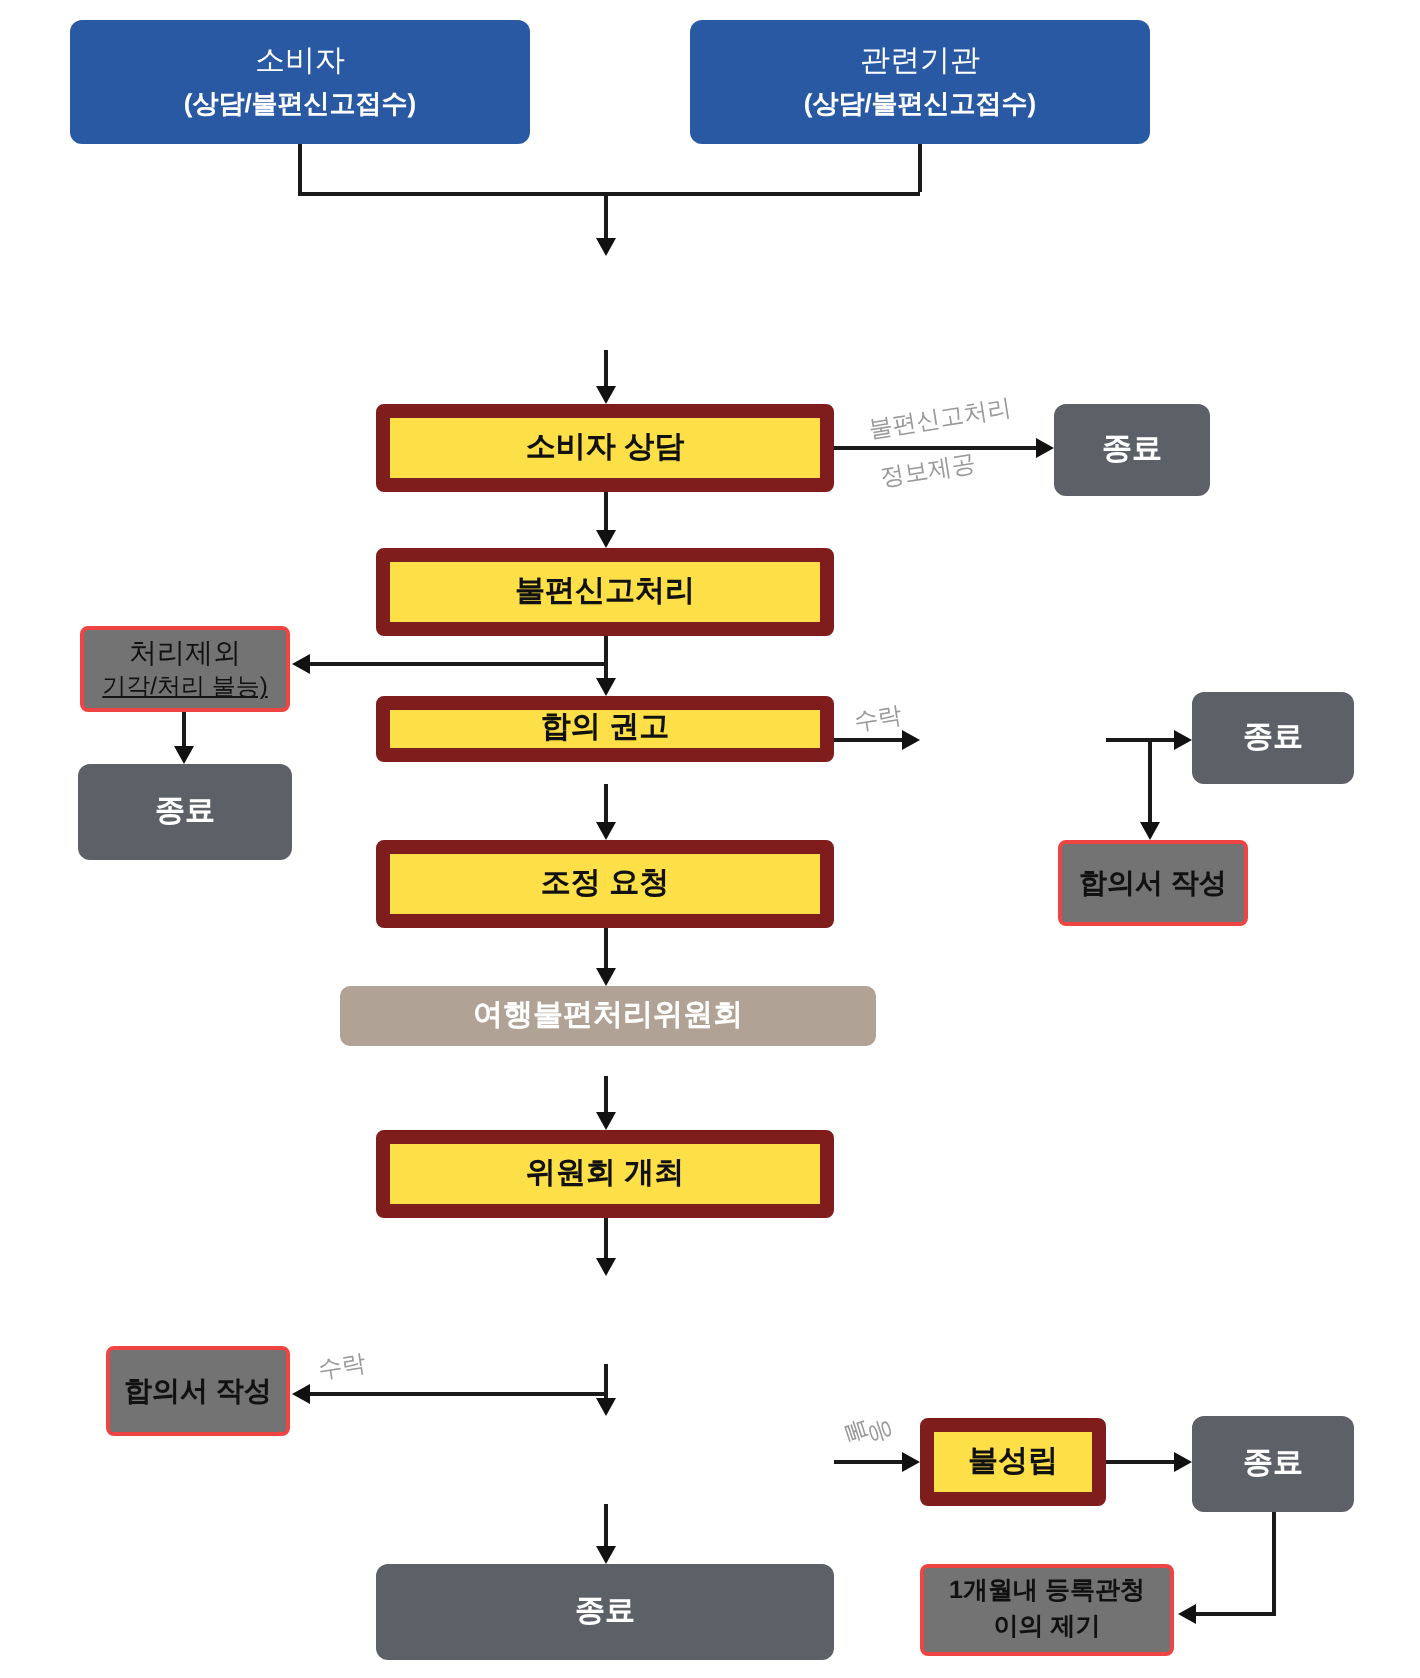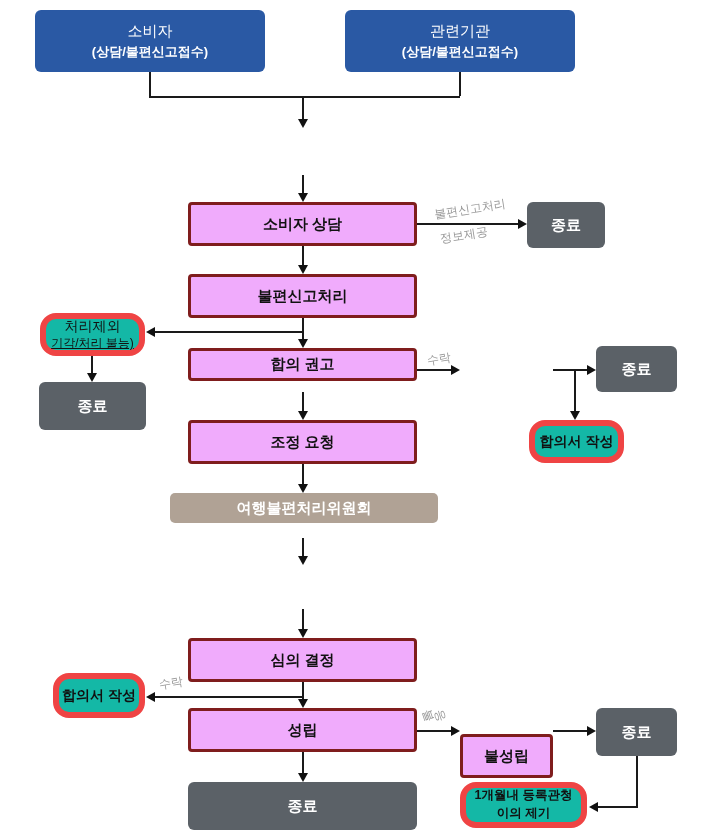--- a/index.html
+++ b/index.html
@@ -8,24 +8,24 @@
     font-family:"Liberation Sans","DejaVu Sans",sans-serif;
     background:#ffffff; overflow:hidden;
   }
   .box { position:absolute; display:flex; flex-direction:column;
          align-items:center; justify-content:center; text-align:center;
          box-sizing:border-box; line-height:1.25; }
   .box-blue  { background:#2a59a4; color:#ffffff; border-radius:6px; font-weight:bold; }
   .box-light { background:#9fc2e4; color:#ffffff; border-radius:5px; font-weight:bold; font-size:15px; }
   .box-tan   { background:#b0a295; color:#ffffff; border-radius:5px; font-weight:bold; font-size:15px; }
   .box-dark  { background:#5b6167; color:#ffffff; border-radius:6px; font-weight:bold; font-size:15px; }
-  .box-white { background:#f0abfc; color:#111111; border:3px solid #7f1d1d;
+  .box-white { background:#fde047; color:#111111; border:7px solid #7f1d1d;
                border-radius:4px; font-weight:bold; font-size:15px; }
-  .box-side  { background:#14b8a6; color:#111111; border:6px solid #ef4444;
-               border-radius:16px; font-weight:bold; font-size:14px; }
+  .box-side  { background:#737373; color:#111111; border:2px solid #ef4444;
+               border-radius:4px; font-weight:bold; font-size:14px; }
   .t-main { font-size:15px; font-weight:normal; }
   .t-sub  { font-size:13px; font-weight:bold; margin-top:3px; }
   .t-sub2 { font-size:12px; font-weight:normal; margin-top:1px;text-decoration:underline; }
   .t-obj  { font-size:12.5px; font-weight:bold; }
   .vline, .hline { position:absolute; background:#1a1a1a; }
   .vline { width:1.5px; }
   .hline { height:1.5px; }
   .arr { position:absolute; width:0; height:0; }
   .arr-down  { border-left:5px solid transparent; border-right:5px solid transparent; border-top:9px solid #111; }
   .arr-right { border-top:5px solid transparent; border-bottom:5px solid transparent; border-left:9px solid #111; }
@@ -114,42 +114,39 @@
   </div>
   <div class="vline" style="left:302px;top:464px;height:20px"></div>
   <div class="arr arr-down" style="left:298px;top:484px"></div>
 
   <div class="box box-tan" style="left:170px;top:493px;width:268px;height:30px">
     <div>여행불편처리위원회</div>
   </div>
   <div class="vline" style="left:302px;top:538px;height:18px"></div>
   <div class="arr arr-down" style="left:298px;top:556px"></div>
 
+  <div class="box box-white" style="left:188px;top:565px;width:229px;height:44px">
+    <div>위원회 개최</div>
+  </div>
   <div class="vline" style="left:302px;top:609px;height:20px"></div>
   <div class="arr arr-down" style="left:298px;top:629px"></div>
 
-  <div class="box box-white" style="left:188px;top:638px;width:229px;height:44px">
-    <div>심의 결정</div>
-  </div>
   <div class="vline" style="left:302px;top:682px;height:17px"></div>
   <div class="arr arr-down" style="left:298px;top:699px"></div>
   <div class="hline" style="left:155px;top:696px;width:148px"></div>
   <div class="arr arr-left" style="left:146px;top:692px"></div>
   <div class="elabel tilt" style="left:156px;top:675px;width:30px">수락</div>
   <div class="box box-side" style="left:53px;top:673px;width:92px;height:45px">
     <div>합의서 작성</div>
   </div>
 
-  <div class="box box-white" style="left:188px;top:708px;width:229px;height:44px">
-    <div>성립</div>
-  </div>
   <div class="hline" style="left:417px;top:730px;width:34px"></div>
   <div class="arr arr-right" style="left:451px;top:726px"></div>
   <div class="elabel rot-chars" style="left:420px;top:707px;width:28px"><span class="rc">불</span><span class="rc">응</span></div>
-  <div class="box box-white" style="left:460px;top:734px;width:93px;height:44px">
+  <div class="box box-white" style="left:460px;top:709px;width:93px;height:44px">
     <div>불성립</div>
   </div>
   <div class="hline" style="left:553px;top:730px;width:34px"></div>
   <div class="arr arr-right" style="left:587px;top:726px"></div>
   <div class="box box-dark" style="left:596px;top:708px;width:81px;height:48px">
     <div>종료</div>
   </div>
   <div class="vline" style="left:636px;top:756px;height:51px"></div>
   <div class="hline" style="left:598px;top:806px;width:40px"></div>
   <div class="arr arr-left" style="left:589px;top:802px"></div>

